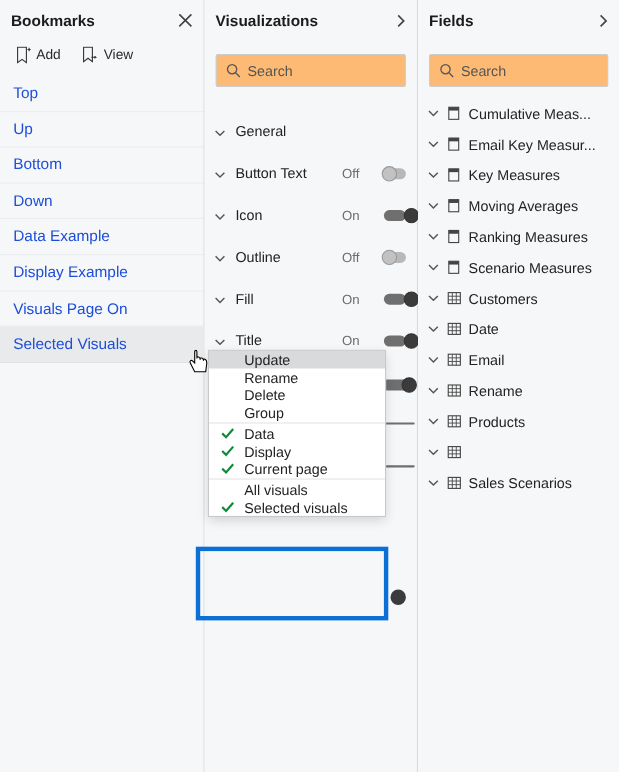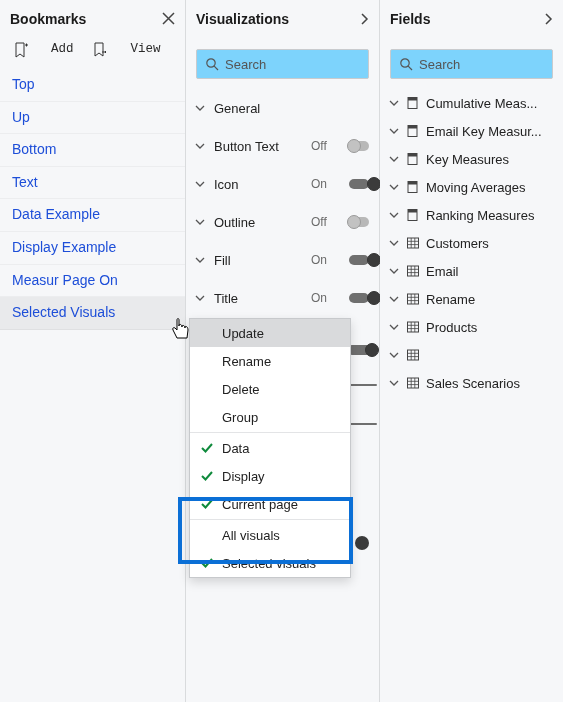--- a/index.html
+++ b/index.html
@@ -37,47 +37,47 @@
   .chev svg, .closex svg { display:block; }
   .toolbar {
     height: 30px;
     display: flex;
     align-items: center;
     gap: 18px;
     padding: 0 14px 4px 14px;
     font-size: 12.5px;
     color: #2a2a2a;
   }
-  .btn { display:flex; gap:23px; cursor:pointer;font-family:Liberation Mono, monospace;}
+  .btn { display:flex; align-items:center; gap:5px; cursor:pointer;}
   .bm-list { padding: 2px 0; }
   .bm-item {
     padding: 6px 12px;
     font-size: 14px;
     color: #1d4ed8;
     line-height: 1.4;
     cursor: pointer;
     border-bottom: 1px solid rgba(0,0,0,0.04);
   }
   .bm-item.sel { background: #e9eaec; }
   .search {
     margin: 12px 10px 6px 10px;
     height: 30px;
     display:flex;
     align-items:center;
     gap:6px;
     border: 1px solid #c9cbce;
-    background: #7dd3fc;
+    background: #fdba74;
     border-radius: 2px;
     padding: 0 8px;
   }
   .search span.ph { color: #555; font-size: 13px; }
   .fmt-list, .field-list { padding: 4px 0; }
   .row {
     display:flex;
-    align-items:center;
+    align-items:flex-end;
     height: 38px;
     padding: 0 10px 0 8px;
     gap: 8px;
     font-size: 13px;
     color: #222;
   }
   .row .label { flex: 1 1 auto; }
   .toggle {
     display:flex;
     align-items:center;
@@ -119,21 +119,21 @@
     width: 162px;
     background: #ffffff;
     border: 1px solid #c7c9cc;
     box-shadow: 0 4px 10px rgba(0,0,0,0.15);
     z-index: 50;
   }
   .ctx-item {
     display:flex;
     align-items:center;
     gap: 8px;
-    height: 28px;
+    height: 16px;
     padding: 0 10px;
     font-size: 13px;
     cursor: pointer;
   }
   .ctx-item .ck { width: 14px; display:flex; align-items:center; justify-content:center; color:#0f8a3c; font-weight:bold;}
   .ctx-item.first { background: #d9dadc; }
   .ctx-sep { height:1px; background:#e3e4e6; margin: 1px 0; }
   .highlight-box {
     position:absolute;
     left: 178px;
@@ -183,24 +183,24 @@
           <path d="M3 1 h8 v13 l-4 -3 -4 3 Z" fill="none" stroke="#333" stroke-width="1"></path>
           <path d="M10 10 l4 0 l-1 -1 M14 10 l-1 1" stroke="#333" stroke-width="1" fill="none"></path>
         </svg>
       <span>View</span>
     </div>
   </div>
   <div class="bm-list" id="bm-list">
       <div class="bm-item">Top</div>
       <div class="bm-item">Up</div>
       <div class="bm-item">Bottom</div>
-      <div class="bm-item">Text</div>
+      <div class="bm-item">Down</div>
       <div class="bm-item">Data Example</div>
       <div class="bm-item">Display Example</div>
-      <div class="bm-item">Measur Page On</div>
+      <div class="bm-item">Visuals Page On</div>
       <div class="bm-item sel">Selected Visuals</div>
     </div>
 </div>
 
 <div class="panel viz">
   <div class="hdr">
     <span>Visualizations</span>
     <span class="chev">
       <svg class="ico" width="10" height="14" viewBox="0 0 10 14">
           <path d="M3 2 L8 7 L3 12" fill="none" stroke="#444" stroke-width="1.5"></path>
@@ -384,25 +384,53 @@
         <span class="nm">Ranking Measures</span>
       </div>
       <div class="field-row">
         <span>
           <svg class="ico" width="12" height="12" viewBox="0 0 12 12">
             <path d="M2 4 L6 8 L10 4" fill="none" stroke="#555" stroke-width="1.3"></path>
           </svg>
         </span>
         <span>
           <svg class="ico" width="14" height="14" viewBox="0 0 14 14">
+            <rect x="2" y="1.5" width="9" height="11" fill="none" stroke="#444" stroke-width="1"></rect>
+            <rect x="2" y="1.5" width="9" height="3" fill="#444"></rect>
+          </svg>
+        </span>
+        <span class="nm">Scenario Measures</span>
+      </div>
+      <div class="field-row">
+        <span>
+          <svg class="ico" width="12" height="12" viewBox="0 0 12 12">
+            <path d="M2 4 L6 8 L10 4" fill="none" stroke="#555" stroke-width="1.3"></path>
+          </svg>
+        </span>
+        <span>
+          <svg class="ico" width="14" height="14" viewBox="0 0 14 14">
             <rect x="1.5" y="2" width="11" height="10" fill="none" stroke="#444" stroke-width="1"></rect>
             <path d="M1.5 5.3 h11 M1.5 8.6 h11 M5.2 2 v10 M8.8 2 v10" stroke="#444" stroke-width="0.8"></path>
           </svg>
         </span>
         <span class="nm">Customers</span>
+      </div>
+      <div class="field-row">
+        <span>
+          <svg class="ico" width="12" height="12" viewBox="0 0 12 12">
+            <path d="M2 4 L6 8 L10 4" fill="none" stroke="#555" stroke-width="1.3"></path>
+          </svg>
+        </span>
+        <span>
+          <svg class="ico" width="14" height="14" viewBox="0 0 14 14">
+            <rect x="1.5" y="2" width="11" height="10" fill="none" stroke="#444" stroke-width="1"></rect>
+            <path d="M1.5 5.3 h11 M1.5 8.6 h11 M5.2 2 v10 M8.8 2 v10" stroke="#444" stroke-width="0.8"></path>
+          </svg>
+        </span>
+        <span class="nm">Date</span>
       </div>
       <div class="field-row">
         <span>
           <svg class="ico" width="12" height="12" viewBox="0 0 12 12">
             <path d="M2 4 L6 8 L10 4" fill="none" stroke="#555" stroke-width="1.3"></path>
           </svg>
         </span>
         <span>
           <svg class="ico" width="14" height="14" viewBox="0 0 14 14">
             <rect x="1.5" y="2" width="11" height="10" fill="none" stroke="#444" stroke-width="1"></rect>

